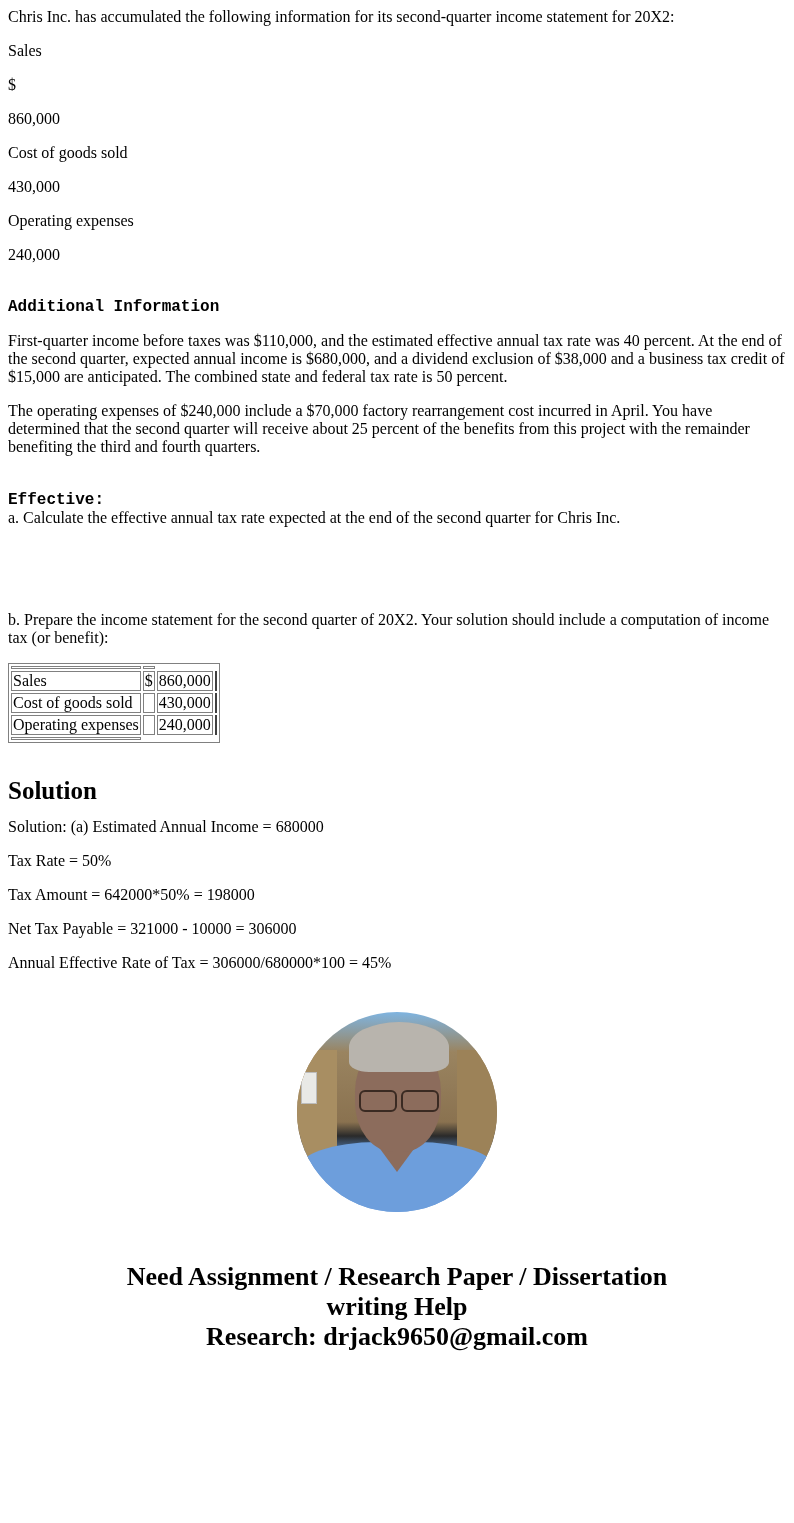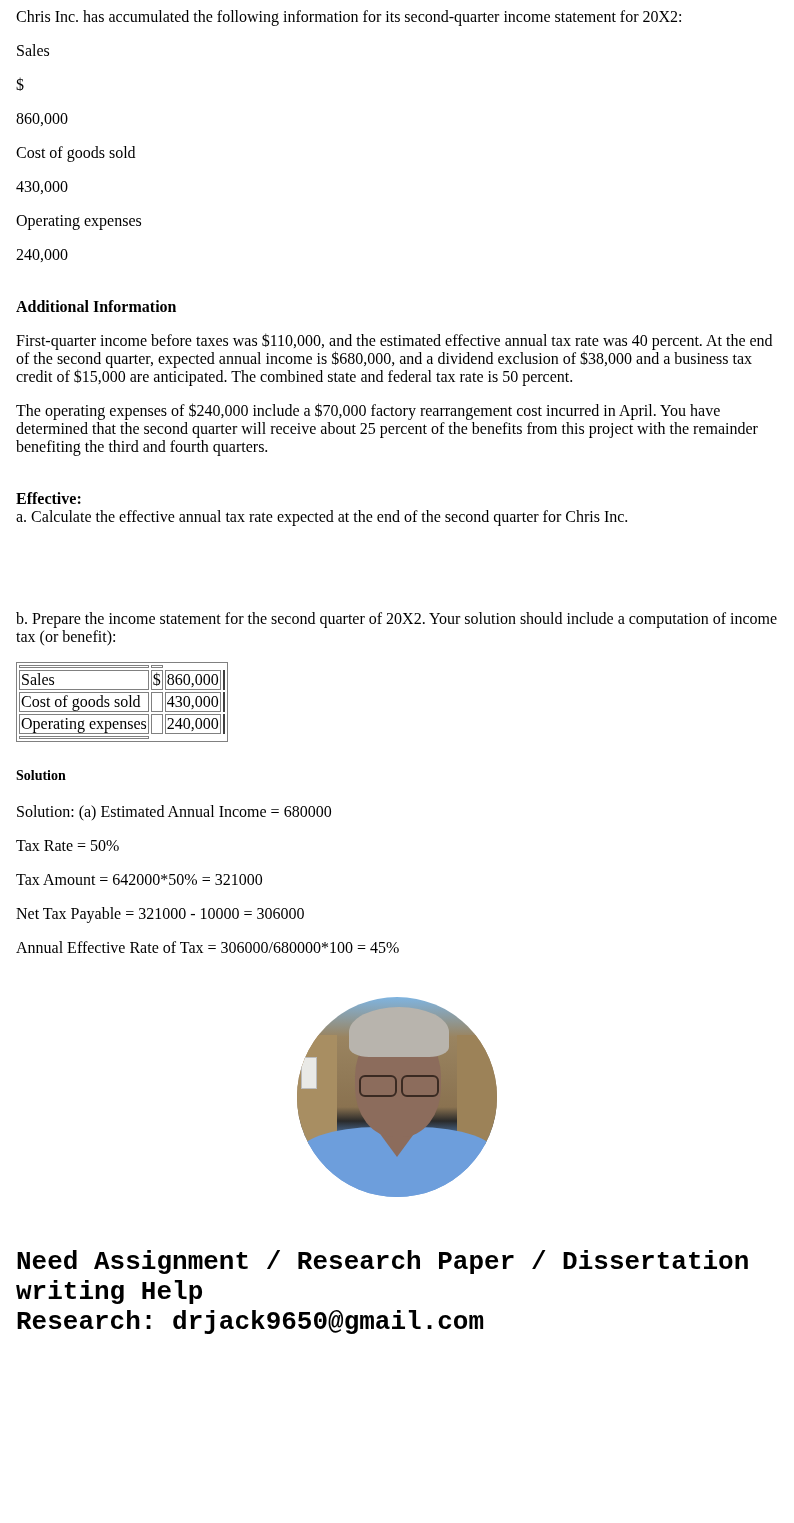--- a/index.html
+++ b/index.html
@@ -3,25 +3,25 @@
   <meta charset="utf-8">
   <style>
     html, body { margin: 0; padding: 0; background: #ffffff; }
     body {
       width: 794px;
       font-family: "Liberation Serif", "DejaVu Serif", serif;
       font-size: 16px;
       line-height: 18px;
       color: #000;
     }
-    .page { padding: 0 16px; }
+    .page { padding: 0 8px; }
     p { margin: 16px 0; }
     p.first { margin-top: 8px; }
     .gap-before { margin-top: 34px; }
-    .bold { font-weight: bold; }
+    .bold { font-weight: bold; font-family: Liberation Mono, monospace; }
     .blank-space { height: 52px; }
 
     
     table.outer {
       border: 1px solid #808080;
       border-collapse: separate;
       border-spacing: 2px;
       margin: 0 0 0 0;
       font-size: 16px;
       line-height: 18px;
@@ -30,23 +30,23 @@
       border: 1px solid #808080;
       padding: 0 1px;
       height: 18px;
       white-space: nowrap;
     }
     table.outer tr.bar td { height: 1px; padding: 0; border-width: 1px; }
     table.outer td.empty-cell { border: none; padding: 0; width: 2px; }
     table.outer td.side-bar { border: 1px solid #404040; width: 0; padding: 0; }
 
     h3.solution-title {
-      font-size: 14px;
+      font-size: 25px;
       font-weight: bold;
-      margin: 23px 0 16px 0;
+      margin: 37px 0 16px 0;
       line-height: 22px;
     }
 
     .avatar-wrap {
       display: flex;
       justify-content: center;
       margin-top: 40px;
     }
     .avatar {
       width: 200px;
@@ -63,21 +63,22 @@
     .avatar .face { position: absolute; left: 58px; top: 30px; width: 86px; height: 110px; border-radius: 45% 45% 45% 45%; background: #8c6c5c; }
     .avatar .glasses { position: absolute; left: 60px; top: 78px; width: 84px; height: 20px; }
     .avatar .glasses span { position: absolute; top: 0; width: 34px; height: 18px; border: 2px solid #3a2a22; border-radius: 6px; }
     .avatar .glasses span.l { left: 2px; }
     .avatar .glasses span.r { right: 2px; }
     .avatar .shirt { position: absolute; left: 0; bottom: 0; width: 200px; height: 70px; background: #6d9edc; border-radius: 40% 40% 0 0; }
     .avatar .collar { position: absolute; left: 78px; bottom: 40px; width: 44px; height: 30px; background: #8c6c5c; clip-path: polygon(0 0, 100% 0, 50% 100%); }
 
     .promo {
       margin-top: 50px;
-      font-family: Liberation Mono, monospace;
+      text-align: center;
+      font-family: Liberation Serif, serif;
       font-weight: bold;
       font-size: 26px;
       line-height: 30px;
       color: #000;
     }
   </style>
 </head>
 <body>
 
 <div class="page">
@@ -137,21 +138,21 @@
         <td class="empty-cell"></td>
         <td class="empty-cell"></td>
       </tr>
     </tbody>
   </table>
 
   <h3 class="solution-title">Solution</h3>
 
   <p>Solution: (a) Estimated Annual Income = 680000</p>
   <p>Tax Rate = 50%</p>
-  <p>Tax Amount = 642000*50% = 321000</p>
+  <p>Tax Amount = 642000*50% = 198000</p>
   <p>Net Tax Payable = 321000 - 10000 = 306000</p>
   <p>Annual Effective Rate of Tax = 306000/680000*100 = 45%</p>
 
   <div class="avatar-wrap">
     <div class="avatar">
       <div class="wall-l"></div>
       <div class="wall-r"></div>
       <div class="switch"></div>
       <div class="shirt"></div>
       <div class="collar"></div>

